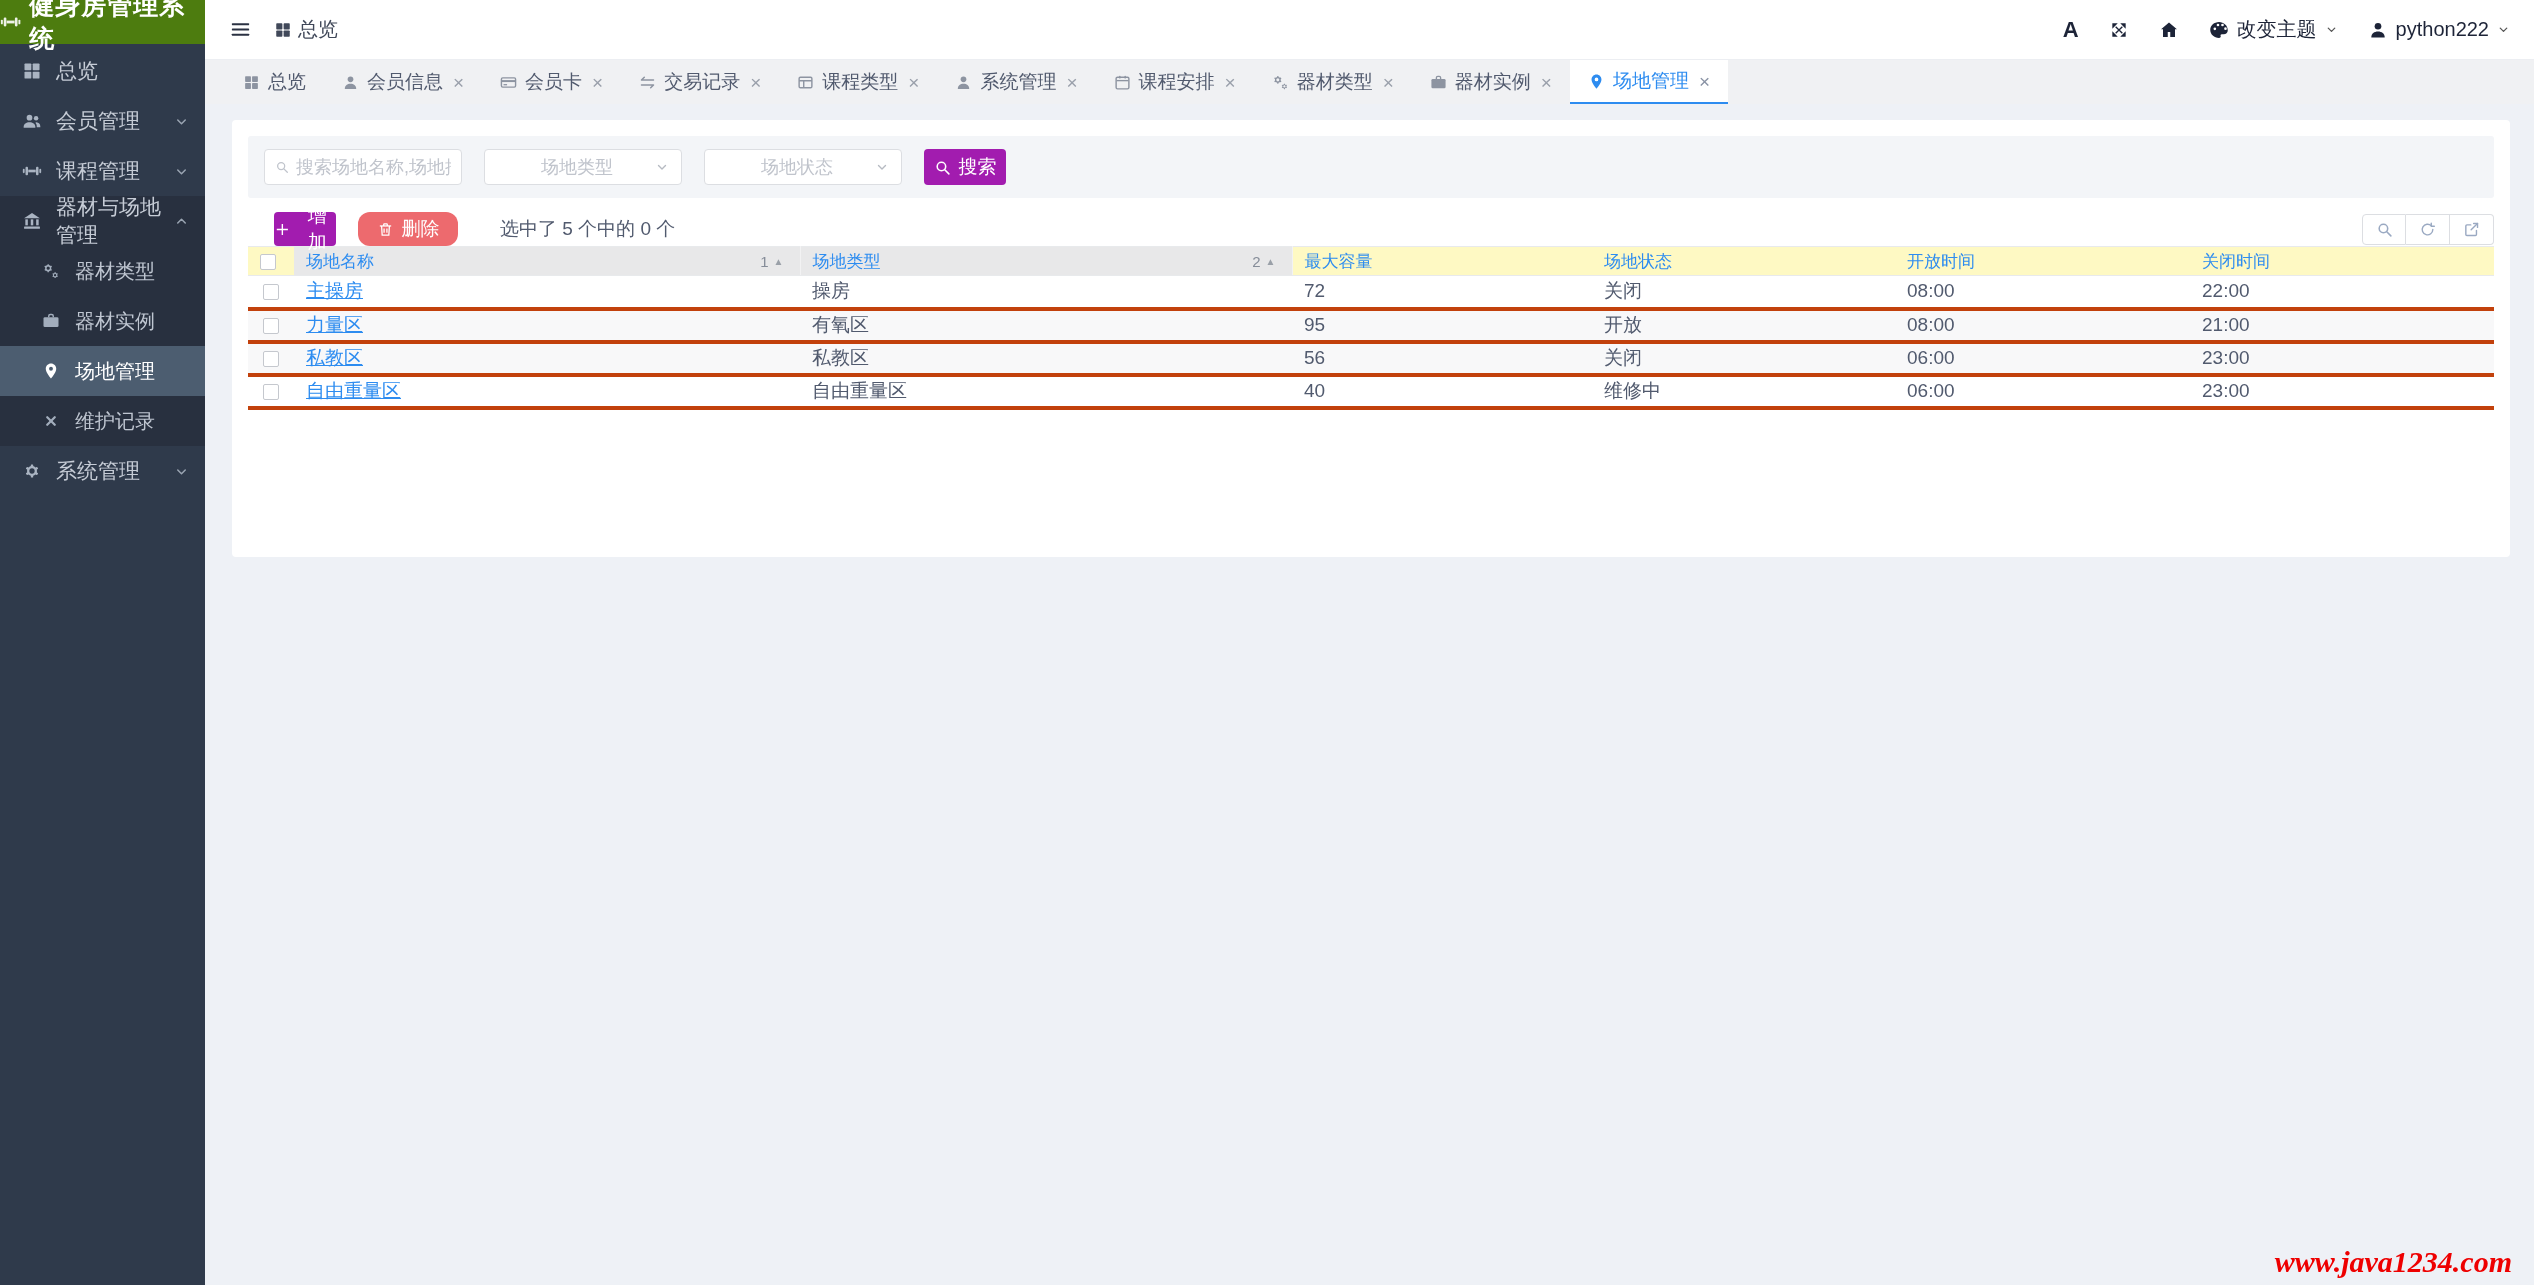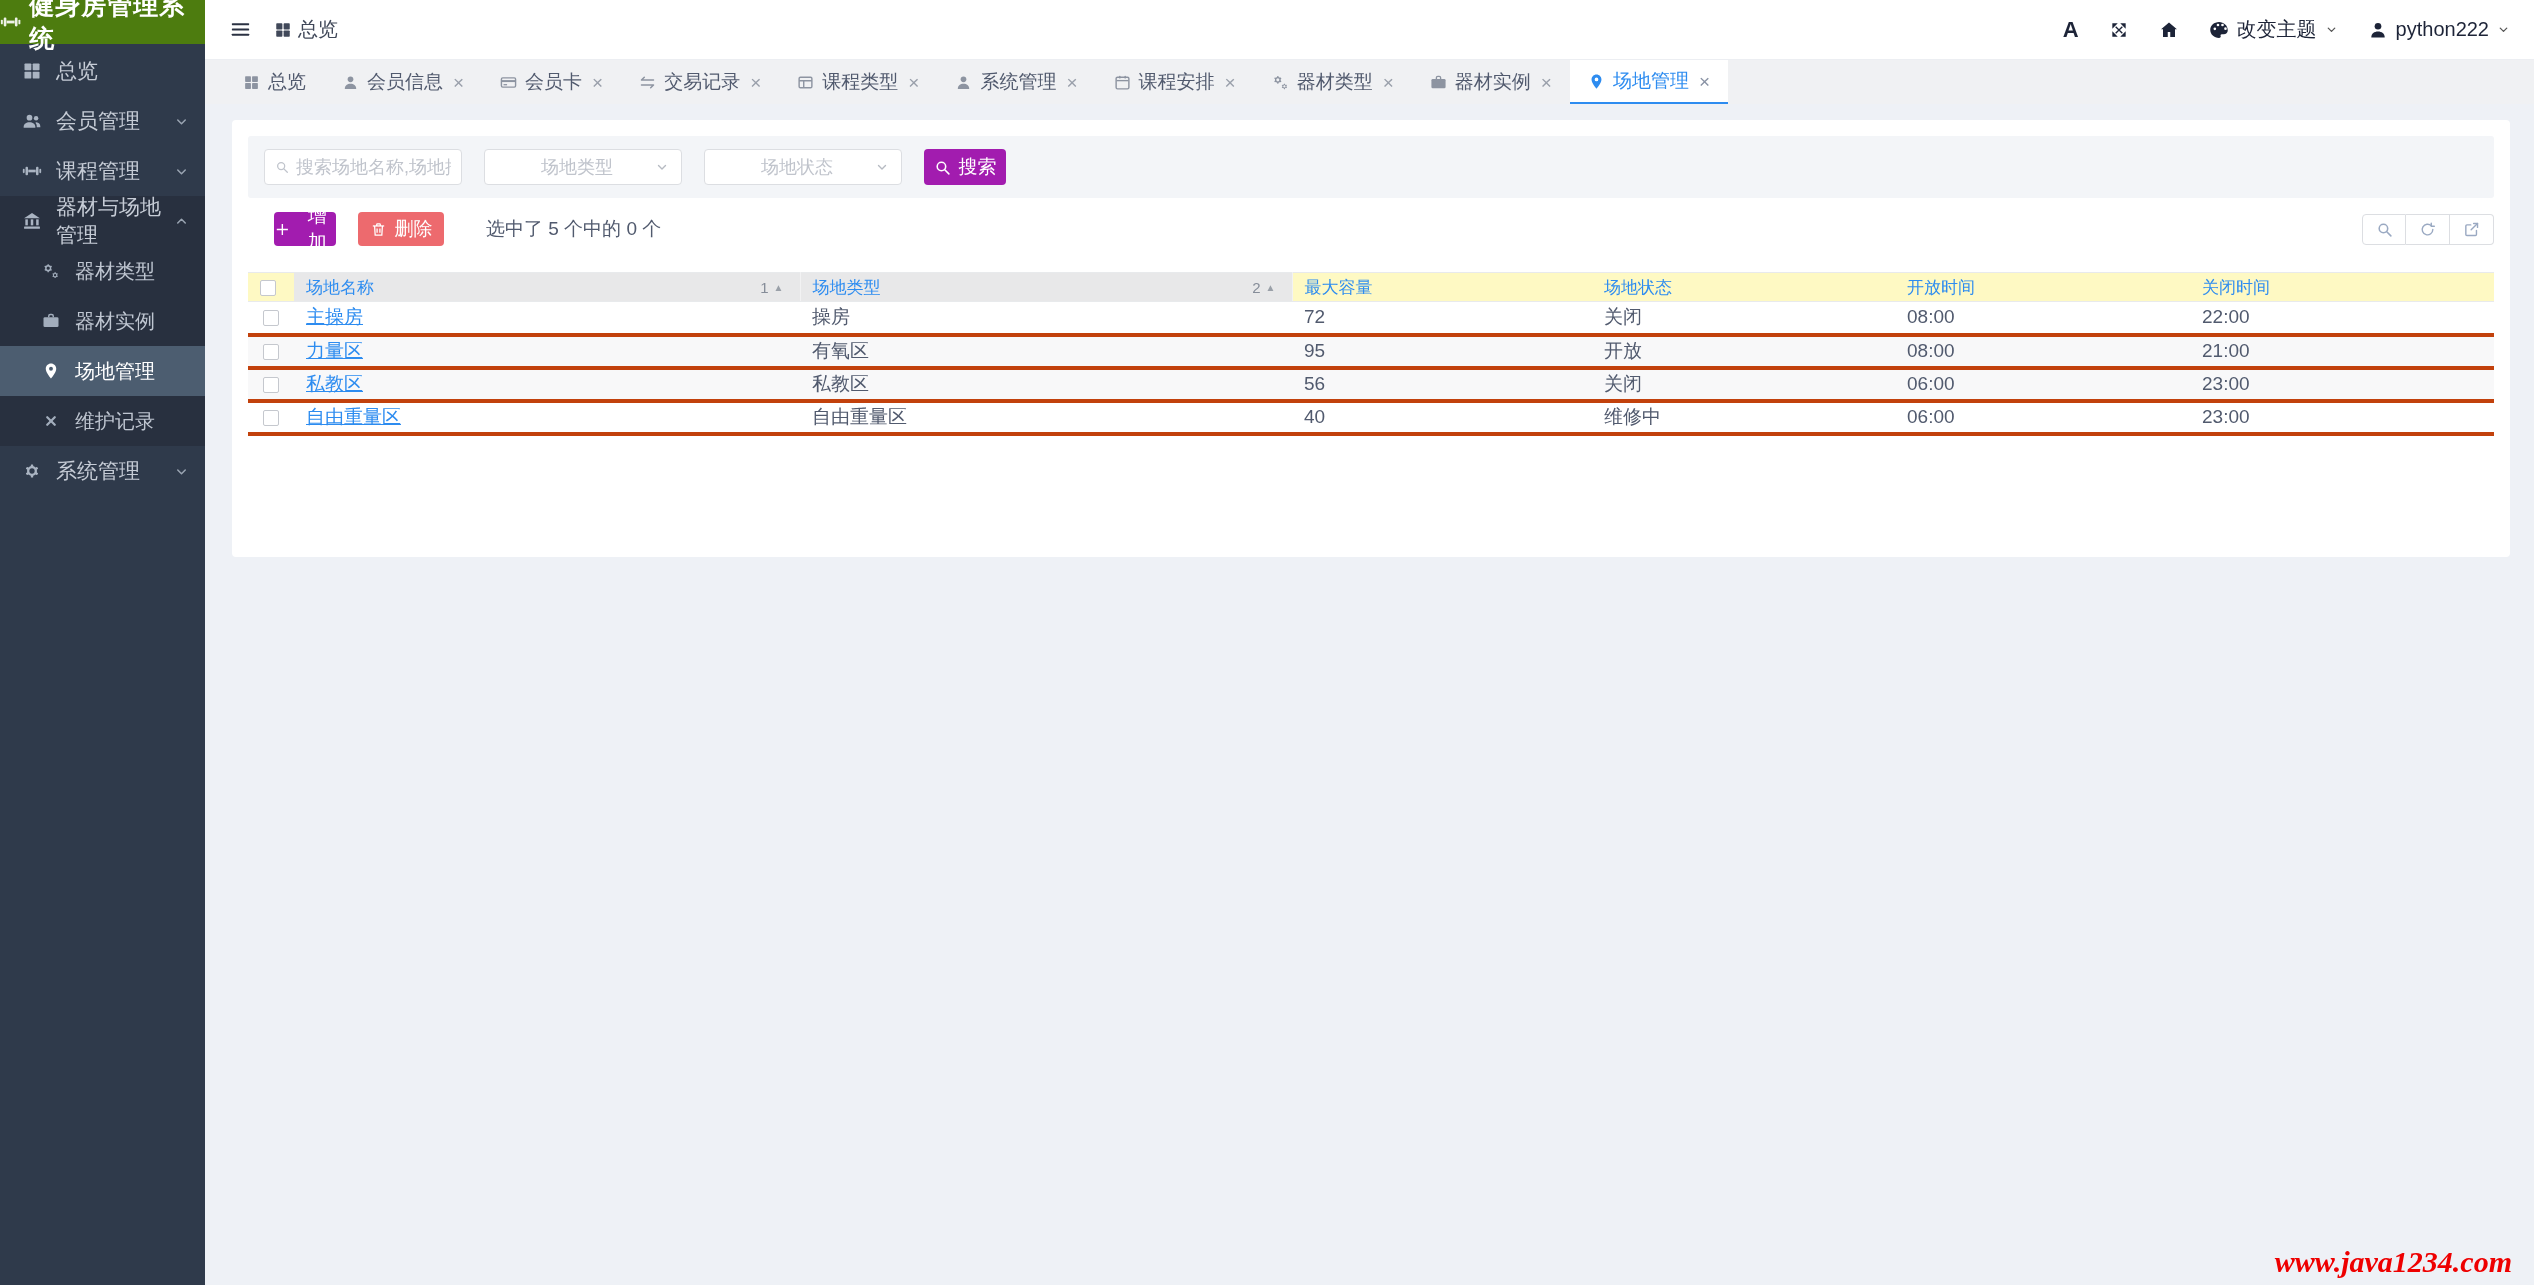--- a/index.html
+++ b/index.html
@@ -54,30 +54,30 @@
   .f-input input::placeholder { color:#c0c4cc; }
   .f-select { width:198px; height:36px; background:#fff; border:1px solid #dcdee2; border-radius:4px; display:flex; align-items:center; padding:0 12px 0 14px; cursor:pointer; }
   .f-select .sel-text { color:#c0c4cc; font-size:18px; flex:1; text-align:center; }
   .f-select .sel-arrow { color:#b6bac2; font-size:14px; display:flex; }
   .btn { border:none; border-radius:4px; color:#fff; font-size:19px; font-family:inherit; display:inline-flex; align-items:center; gap:8px; cursor:pointer; justify-content:center; }
   .btn svg.ic { font-size:17px; }
   .btn-primary { background:#a21caf; }
   .btn-search { width:82px; height:36px; }
   .toolbar { margin-top:14px; display:flex; align-items:center; }
   .btn-add { width:62px; height:34px; margin-left:26px; }
-  .btn-del { width:86px; height:34px; margin-left:22px; background:#ed6a6e; }
+  .btn-del { width:100px; height:34px; margin-left:22px; background:#ed6a6e;border-radius:12px; }
   .sel-info { margin-left:42px; font-size:19px; color:#515a6e; }
   .icon-group { margin-left:auto; display:flex; }
   .ig-btn { width:44px; height:31px; background:#fff; border:1px solid #dcdee2; display:flex; align-items:center; justify-content:center; color:#9aa9c2; font-size:17px; cursor:pointer; }
   .ig-btn + .ig-btn { border-left:none; }
   .ig-btn:first-child { border-radius:4px 0 0 4px; }
   .ig-btn:last-child { border-radius:0 4px 4px 0; }
 
   
-  table.grid { width:100%; border-collapse:collapse; table-layout:fixed; margin-top:26px; border-top:1px solid #e8eaec; }
+  table.grid { width:100%; border-collapse:collapse; table-layout:fixed; margin-top:0; border-top:1px solid #e8eaec; }
   table.grid th { height:29px; font-size:17px; font-weight:normal; color:#2d8cf0; text-align:left; padding:0 12px; background:#fef9c3; border-bottom:1px solid #e8eaec; }
   table.grid th.sorted { background:#e8e8e9; border-right:1px solid #f2f2f3; }
   table.grid th .th-inner { display:flex; align-items:center; }
   table.grid th .sort { margin-left:auto; color:#868d99; font-size:15px; display:flex; align-items:center; gap:5px; padding-right:4px; }
   table.grid th .caret { font-size:10px; color:#9aa0a8; }
   table.grid td { height:33px; font-size:19px; color:#515a6e; padding:0 12px; border-bottom:4px solid #c2410c; }
   table.grid tr.even td { background:#f8f8f9; }
   td.c-check, th.c-check { text-align:center; padding:0; }
   input[type=checkbox] { width:16px; height:16px; accent-color:#fff; appearance:none; border:1px solid #c5c8ce; border-radius:2px; background:#fff; cursor:pointer; vertical-align:middle; }
   a.vlink { color:#2d8cf0; text-decoration:underline; cursor:pointer; }

